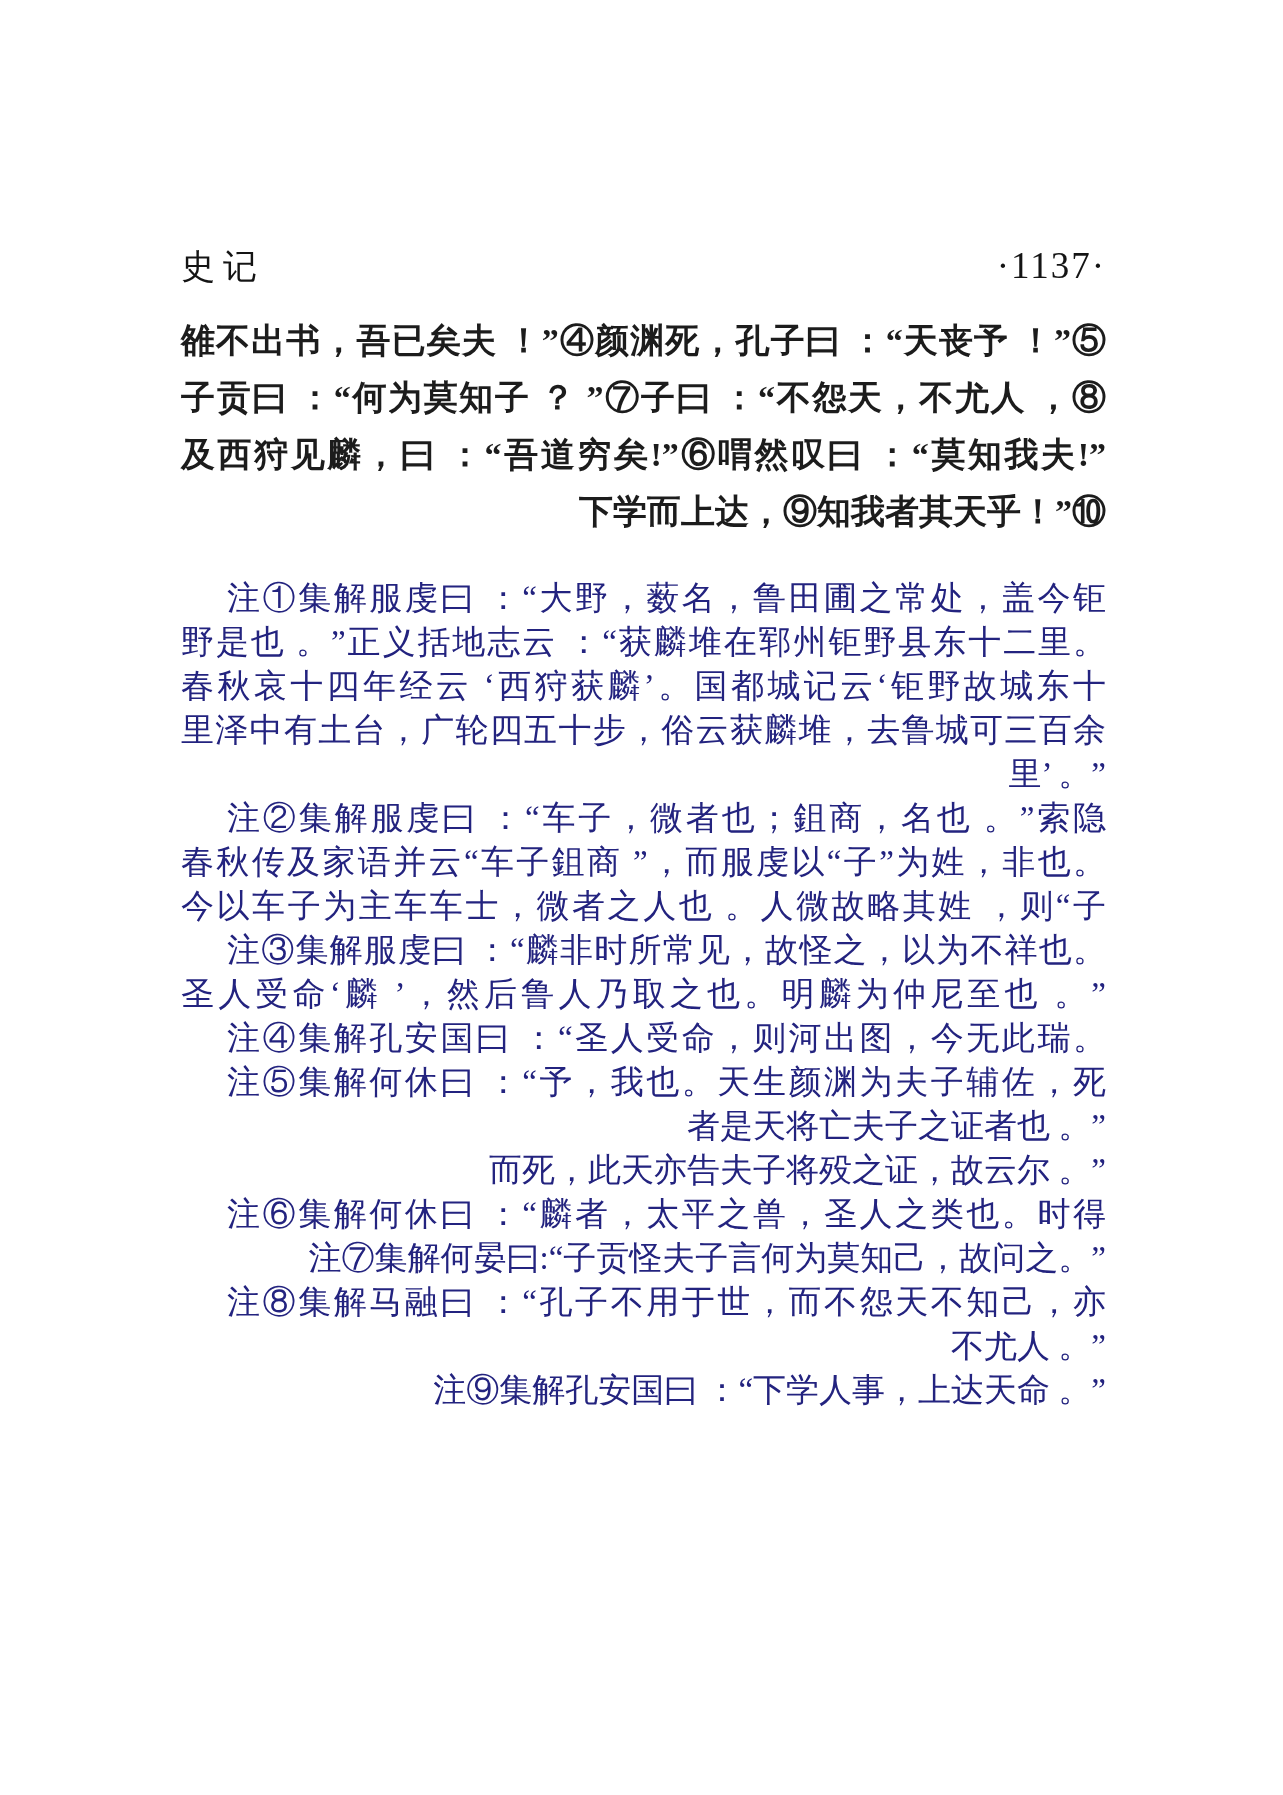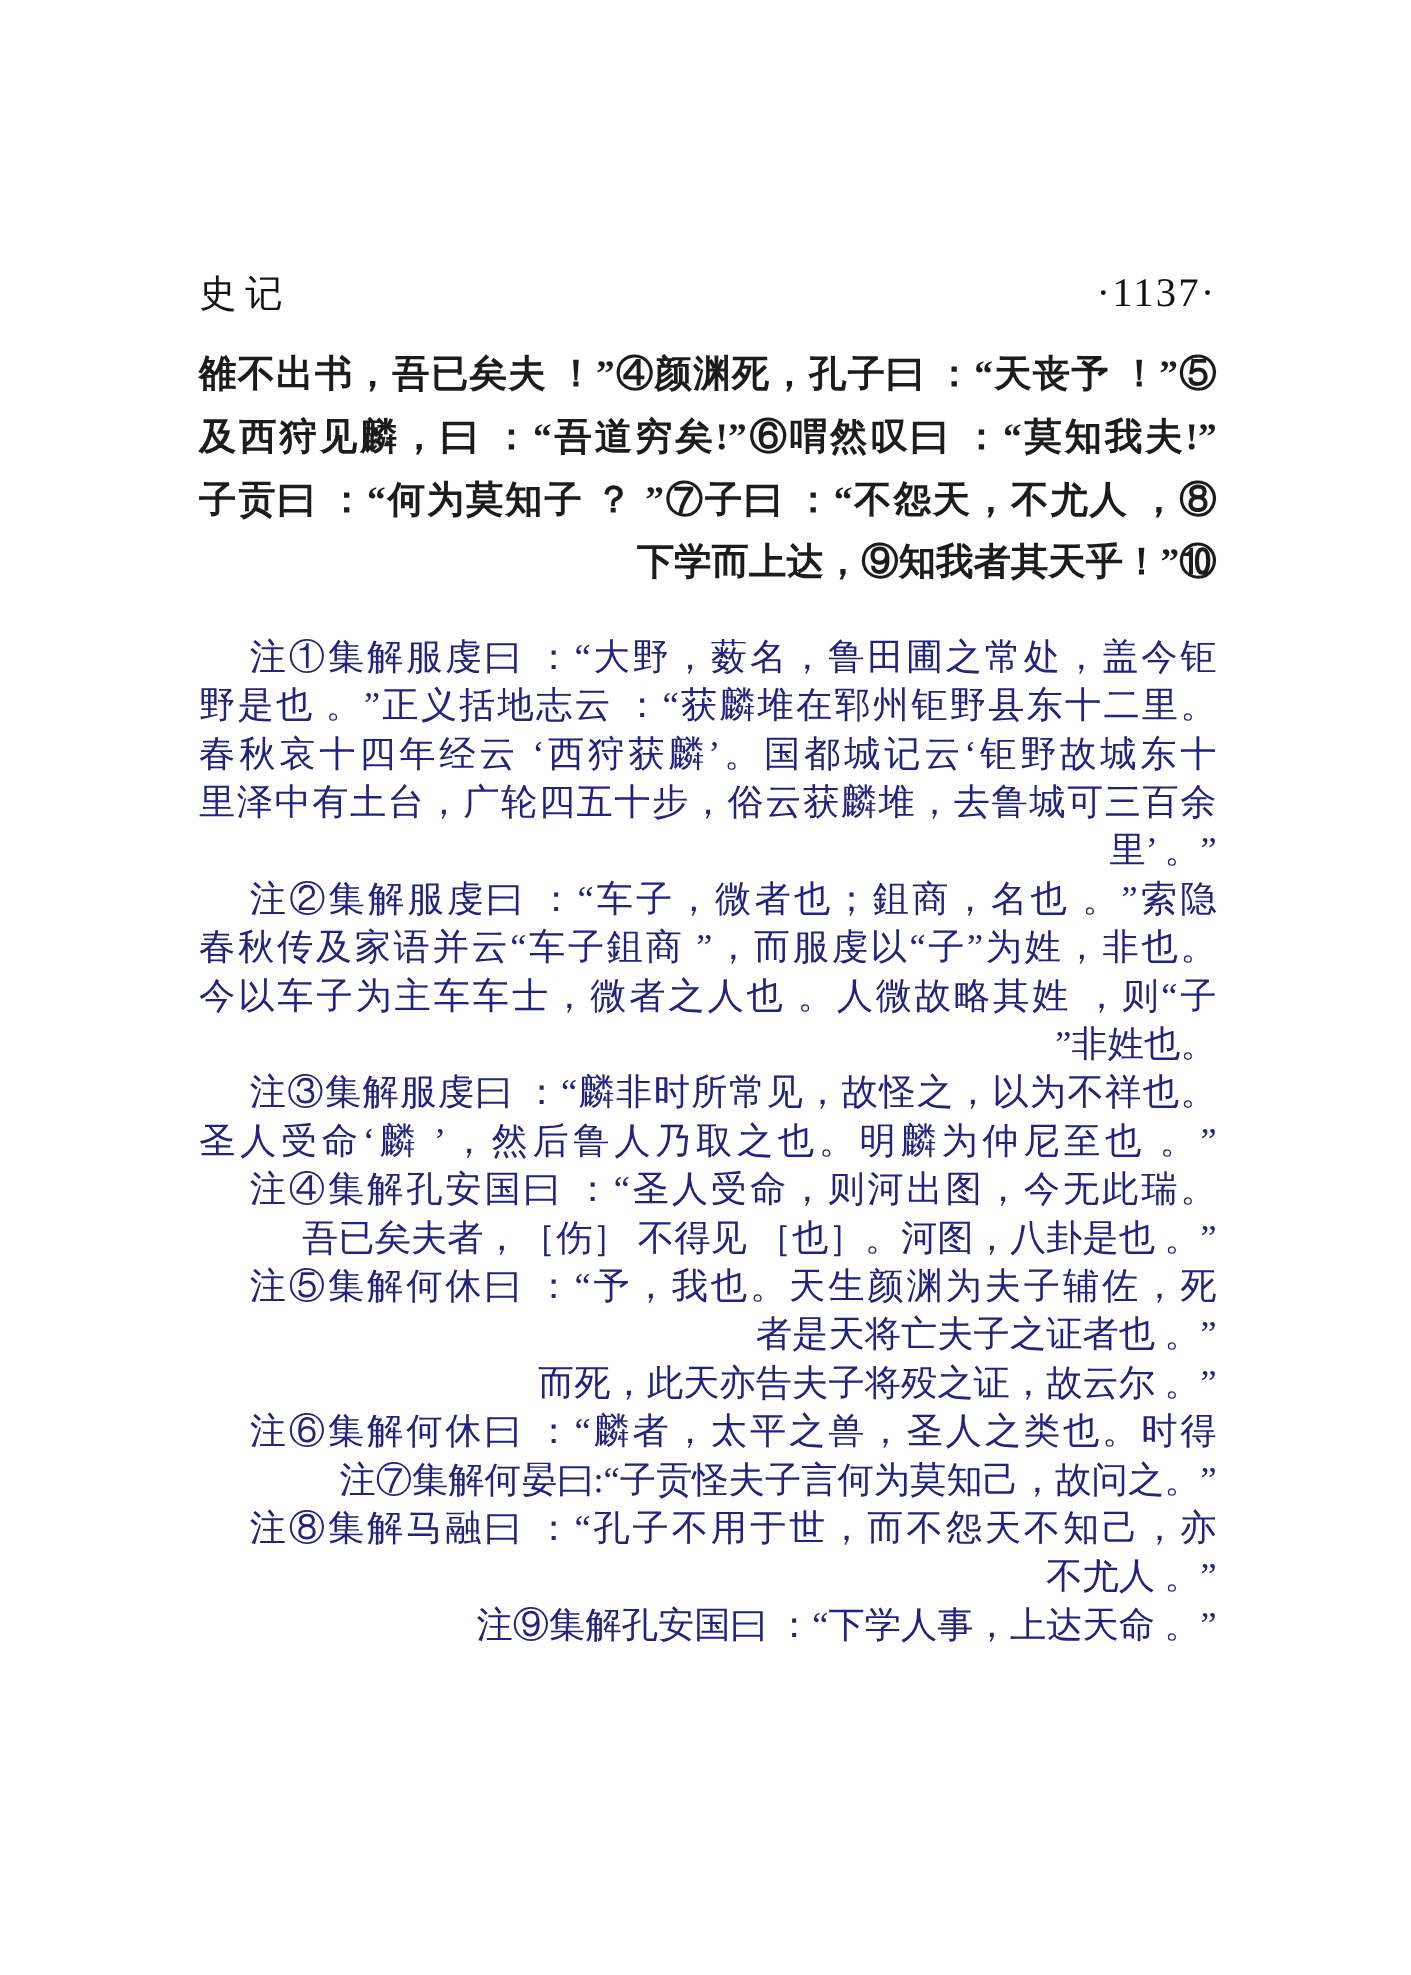--- a/index.html
+++ b/index.html
@@ -74,44 +74,42 @@
 <body>
 
 <div class="page">
   <div class="header">
     <span class="book-title">史记</span>
     <span class="page-number">·1137·</span>
   </div>
   <div class="text-block" id="text-block">
       <div class="paragraph body">
         <div class="line j">雒不出书，吾已矣夫 ！”④颜渊死，孔子曰 ：“天丧予 ！”⑤</div>
+        <div class="line j">子贡曰 ：“何为莫知子 ？ ”⑦子曰 ：“不怨天，不尤人 ，⑧</div>
         <div class="line j">及西狩见麟，曰 ：“吾道穷矣!”⑥喟然叹曰 ：“莫知我夫!”</div>
-        <div class="line j">子贡曰 ：“何为莫知子 ？ ”⑦子曰 ：“不怨天，不尤人 ，⑧</div>
         <div class="line">下学而上达，⑨知我者其天乎！”⑩</div>
       </div>
       <div class="paragraph note">
         <div class="line j i">注①集解服虔曰 ：“大野，薮名，鲁田圃之常处，盖今钜</div>
         <div class="line j">野是也 。”正义括地志云 ：“获麟堆在郓州钜野县东十二里。</div>
         <div class="line j">春秋哀十四年经云 ‘西狩获麟’。国都城记云‘钜野故城东十</div>
         <div class="line j">里泽中有土台，广轮四五十步，俗云获麟堆，去鲁城可三百余</div>
         <div class="line">里’ 。”</div>
       </div>
       <div class="paragraph note">
         <div class="line j i">注②集解服虔曰 ：“车子，微者也；鉏商，名也 。”索隐</div>
         <div class="line j">春秋传及家语并云“车子鉏商 ”，而服虔以“子”为姓，非也。</div>
         <div class="line j">今以车子为主车车士，微者之人也 。人微故略其姓 ，则“子</div>
-        <div class="line">”非姓也。</div>
       </div>
       <div class="paragraph note">
         <div class="line j i">注③集解服虔曰 ：“麟非时所常见，故怪之，以为不祥也。</div>
         <div class="line j">圣人受命‘麟 ’，然后鲁人乃取之也。明麟为仲尼至也 。”</div>
       </div>
       <div class="paragraph note">
         <div class="line j i">注④集解孔安国曰 ：“圣人受命，则河出图，今无此瑞。</div>
-        <div class="line">吾已矣夫者，［伤］ 不得见 ［也］。河图，八卦是也 。”</div>
       </div>
       <div class="paragraph note">
         <div class="line j i">注⑤集解何休曰 ：“予，我也。天生颜渊为夫子辅佐，死</div>
         <div class="line">者是天将亡夫子之证者也 。”</div>
       </div>
       <div class="paragraph note">
         <div class="line">而死，此天亦告夫子将殁之证，故云尔 。”</div>
         <div class="line j i">注⑥集解何休曰 ：“麟者，太平之兽，圣人之类也。时得</div>
       </div>
       <div class="paragraph note">

